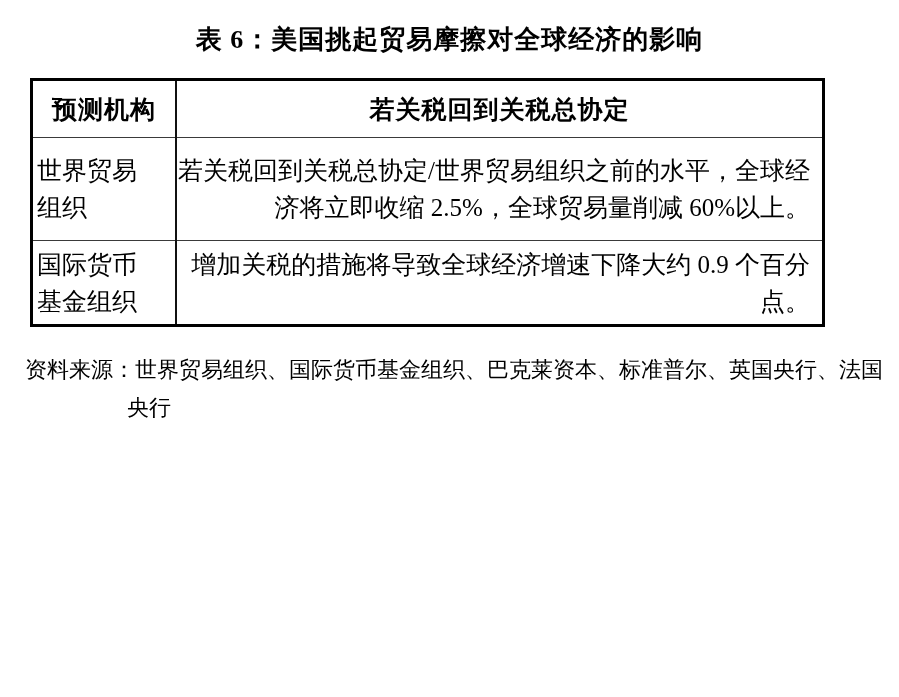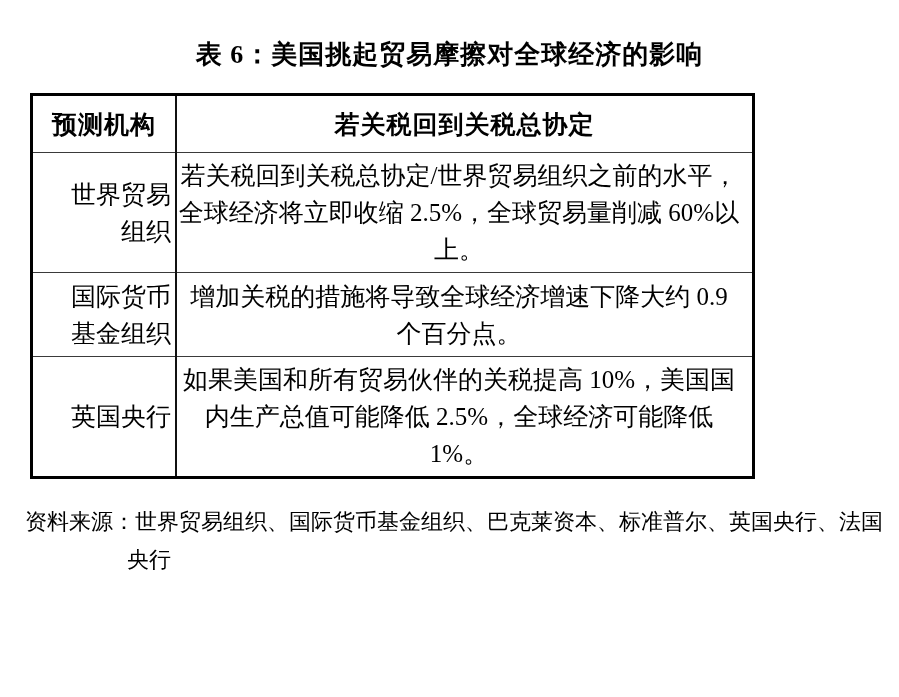--- a/index.html
+++ b/index.html
@@ -10,31 +10,31 @@
     font-family: "Liberation Serif", "DejaVu Serif", serif;
   }
   .page {
     position: relative;
     width: 899px;
     height: 697px;
     background: #ffffff;
     overflow: hidden;
   }
   .doc-title {
-    padding-top: 35px;
+    padding-top: 20px;
     text-align: center;
     font-size: 26px;
     line-height: 40px;
     font-weight: 700;
     letter-spacing: 1px;
   }
   table.impact-table {
     border-collapse: collapse;
     table-layout: fixed;
-    width: 725px;
+    width: 795px;
     margin: 18px 0 8px 30px;
     border: 3px solid #000000;
   }
   table.impact-table th,
   table.impact-table td {
     border: 1px solid #3a3a3a;
   }
   th.org-col, td.org {
     width: 140px;
     border-right: 2px solid #111111 !important;
@@ -46,28 +46,28 @@
     text-align: center;
     vertical-align: middle;
     letter-spacing: 1px;
   }
   table.impact-table td {
     font-size: 25px;
     line-height: 37px;
     vertical-align: middle;
   }
   td.org {
-    text-align: right;
+    text-align: left;
     white-space: pre-line;
     padding: 2px 4px;
     line-height: 36px;
   }
   td.impact {
     padding: 4px 12px 4px 1px;
-    text-align: center;
+    text-align: right;
   }
   tr.r1 td { height: 94px; }
   tr.r2 td { height: 75px; }
   tr.r3 td { height: 75px; }
   tr.r4 td { height: 44px; }
   tr.r5 td { height: 80px; }
   tr.r6 td { height: 74px; }
   .source {
     box-sizing: border-box;
     width: 862px;
@@ -96,22 +96,18 @@
       <tr class="r1">
         <td class="org">世界贸易
 组织</td>
         <td class="impact">若关税回到关税总协定/世界贸易组织之前的水平，全球经济将立即收缩 2.5%，全球贸易量削减 60%以上。</td>
       </tr>
       <tr class="r2">
         <td class="org">国际货币
 基金组织</td>
         <td class="impact">增加关税的措施将导致全球经济增速下降大约 0.9 个百分点。</td>
       </tr>
-      <tr class="r5">
-        <td class="org">英国央行</td>
-        <td class="impact">如果美国和所有贸易伙伴的关税提高 10%，美国国内生产总值可能降低 2.5%，全球经济可能降低 1%。</td>
-      </tr>
     </tbody>
   </table>
 
   <div class="source">资料来源：世界贸易组织、国际货币基金组织、巴克莱资本、标准普尔、英国央行、法国央行</div>
 
 </div>
 
 </body></html>

